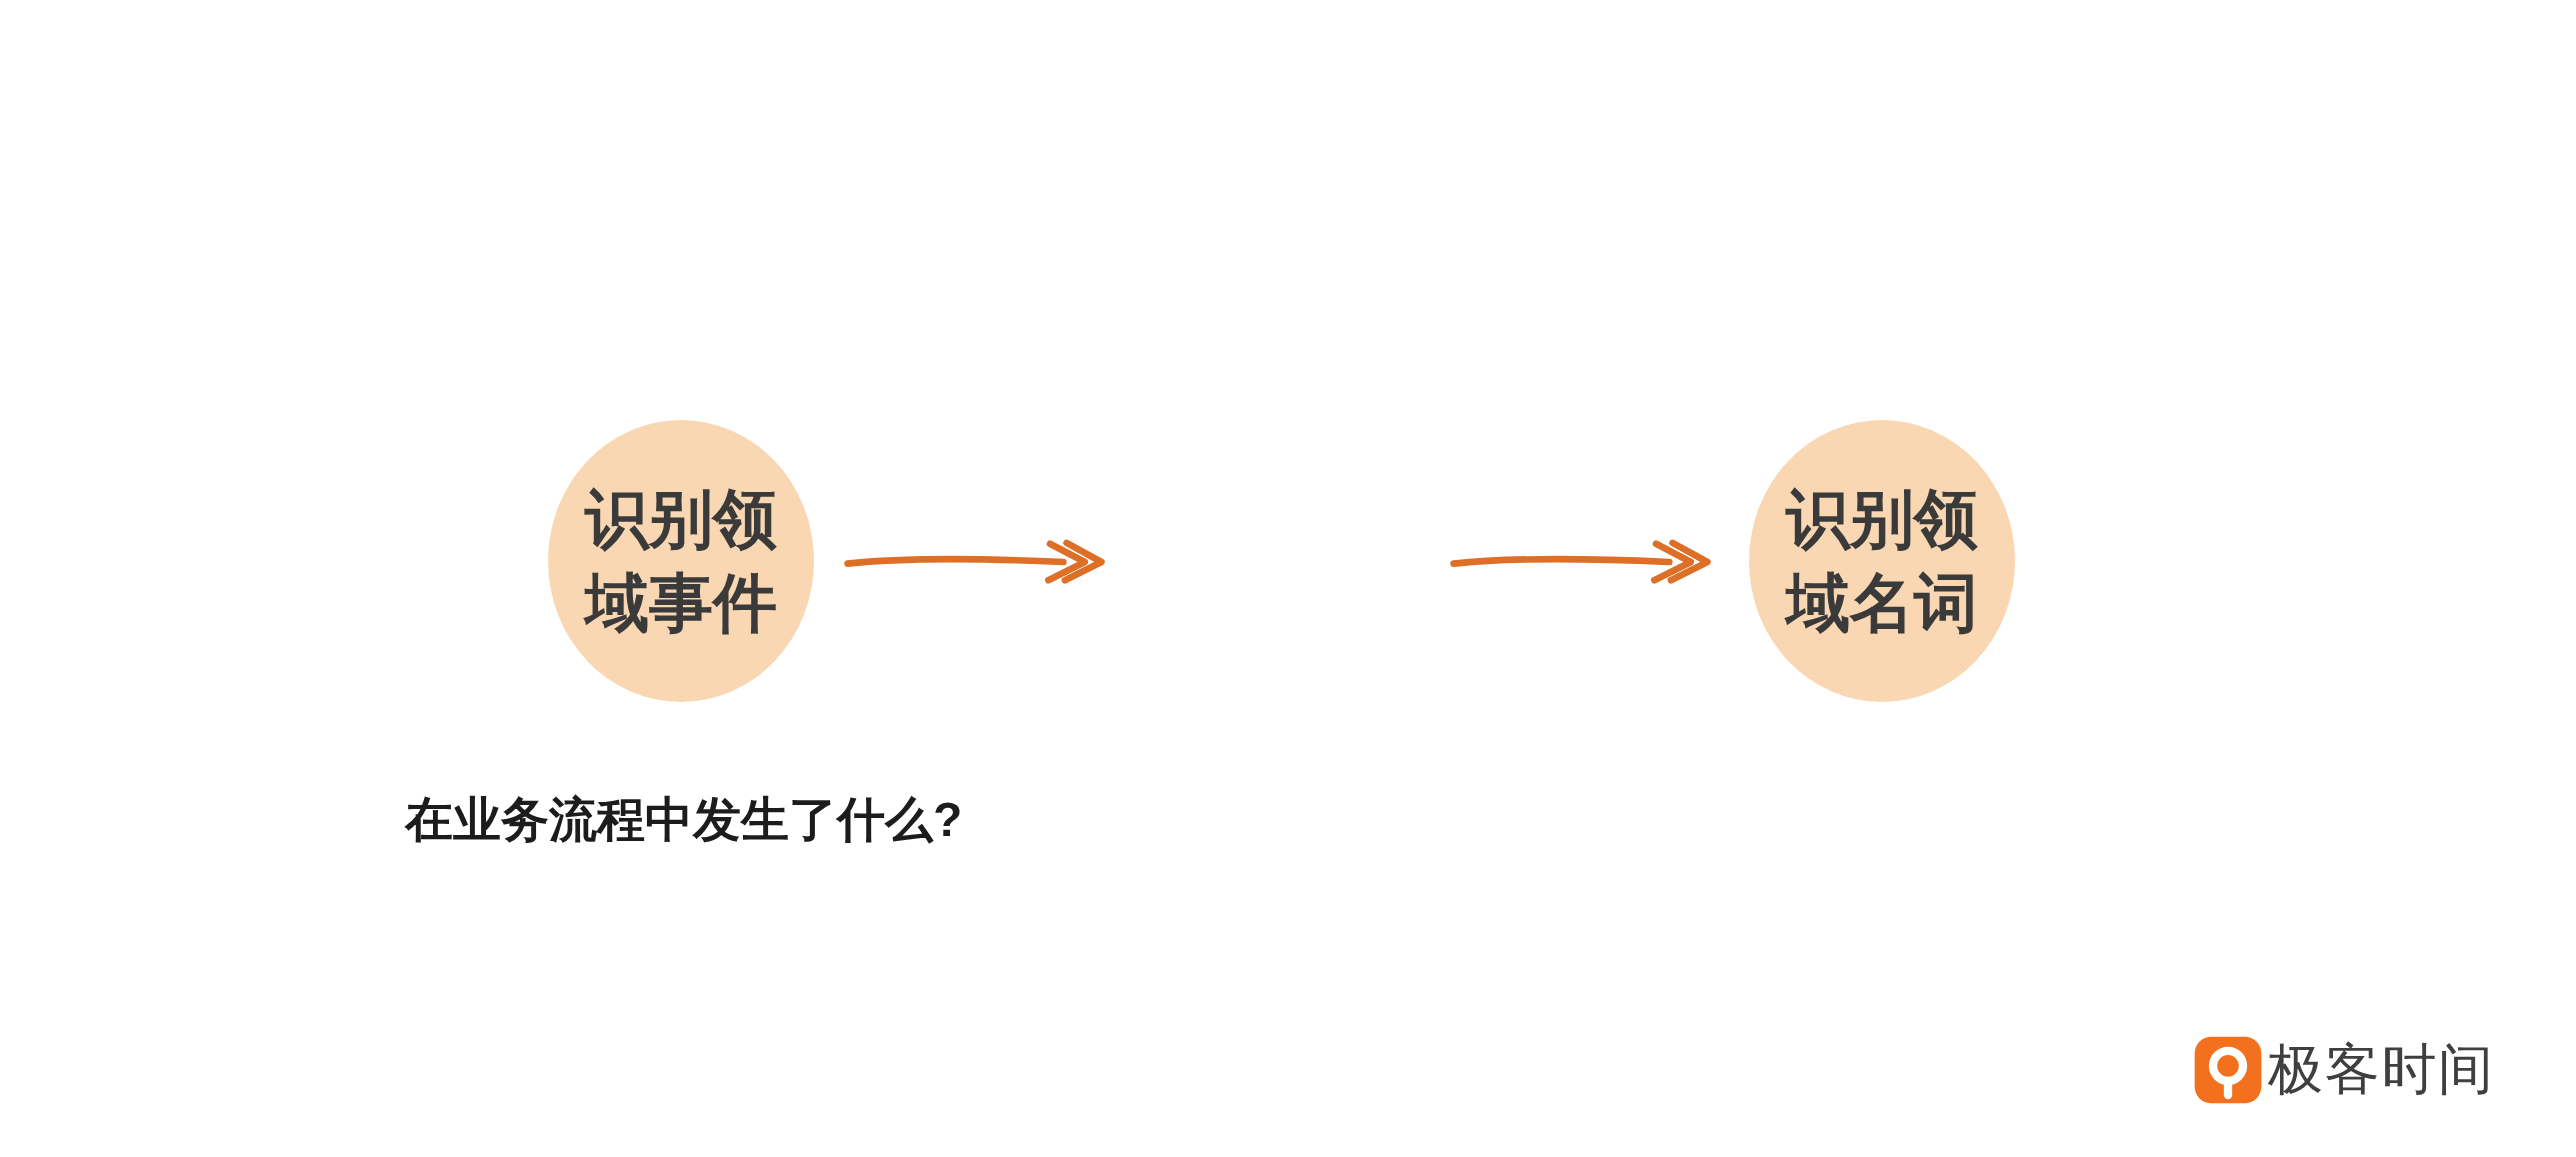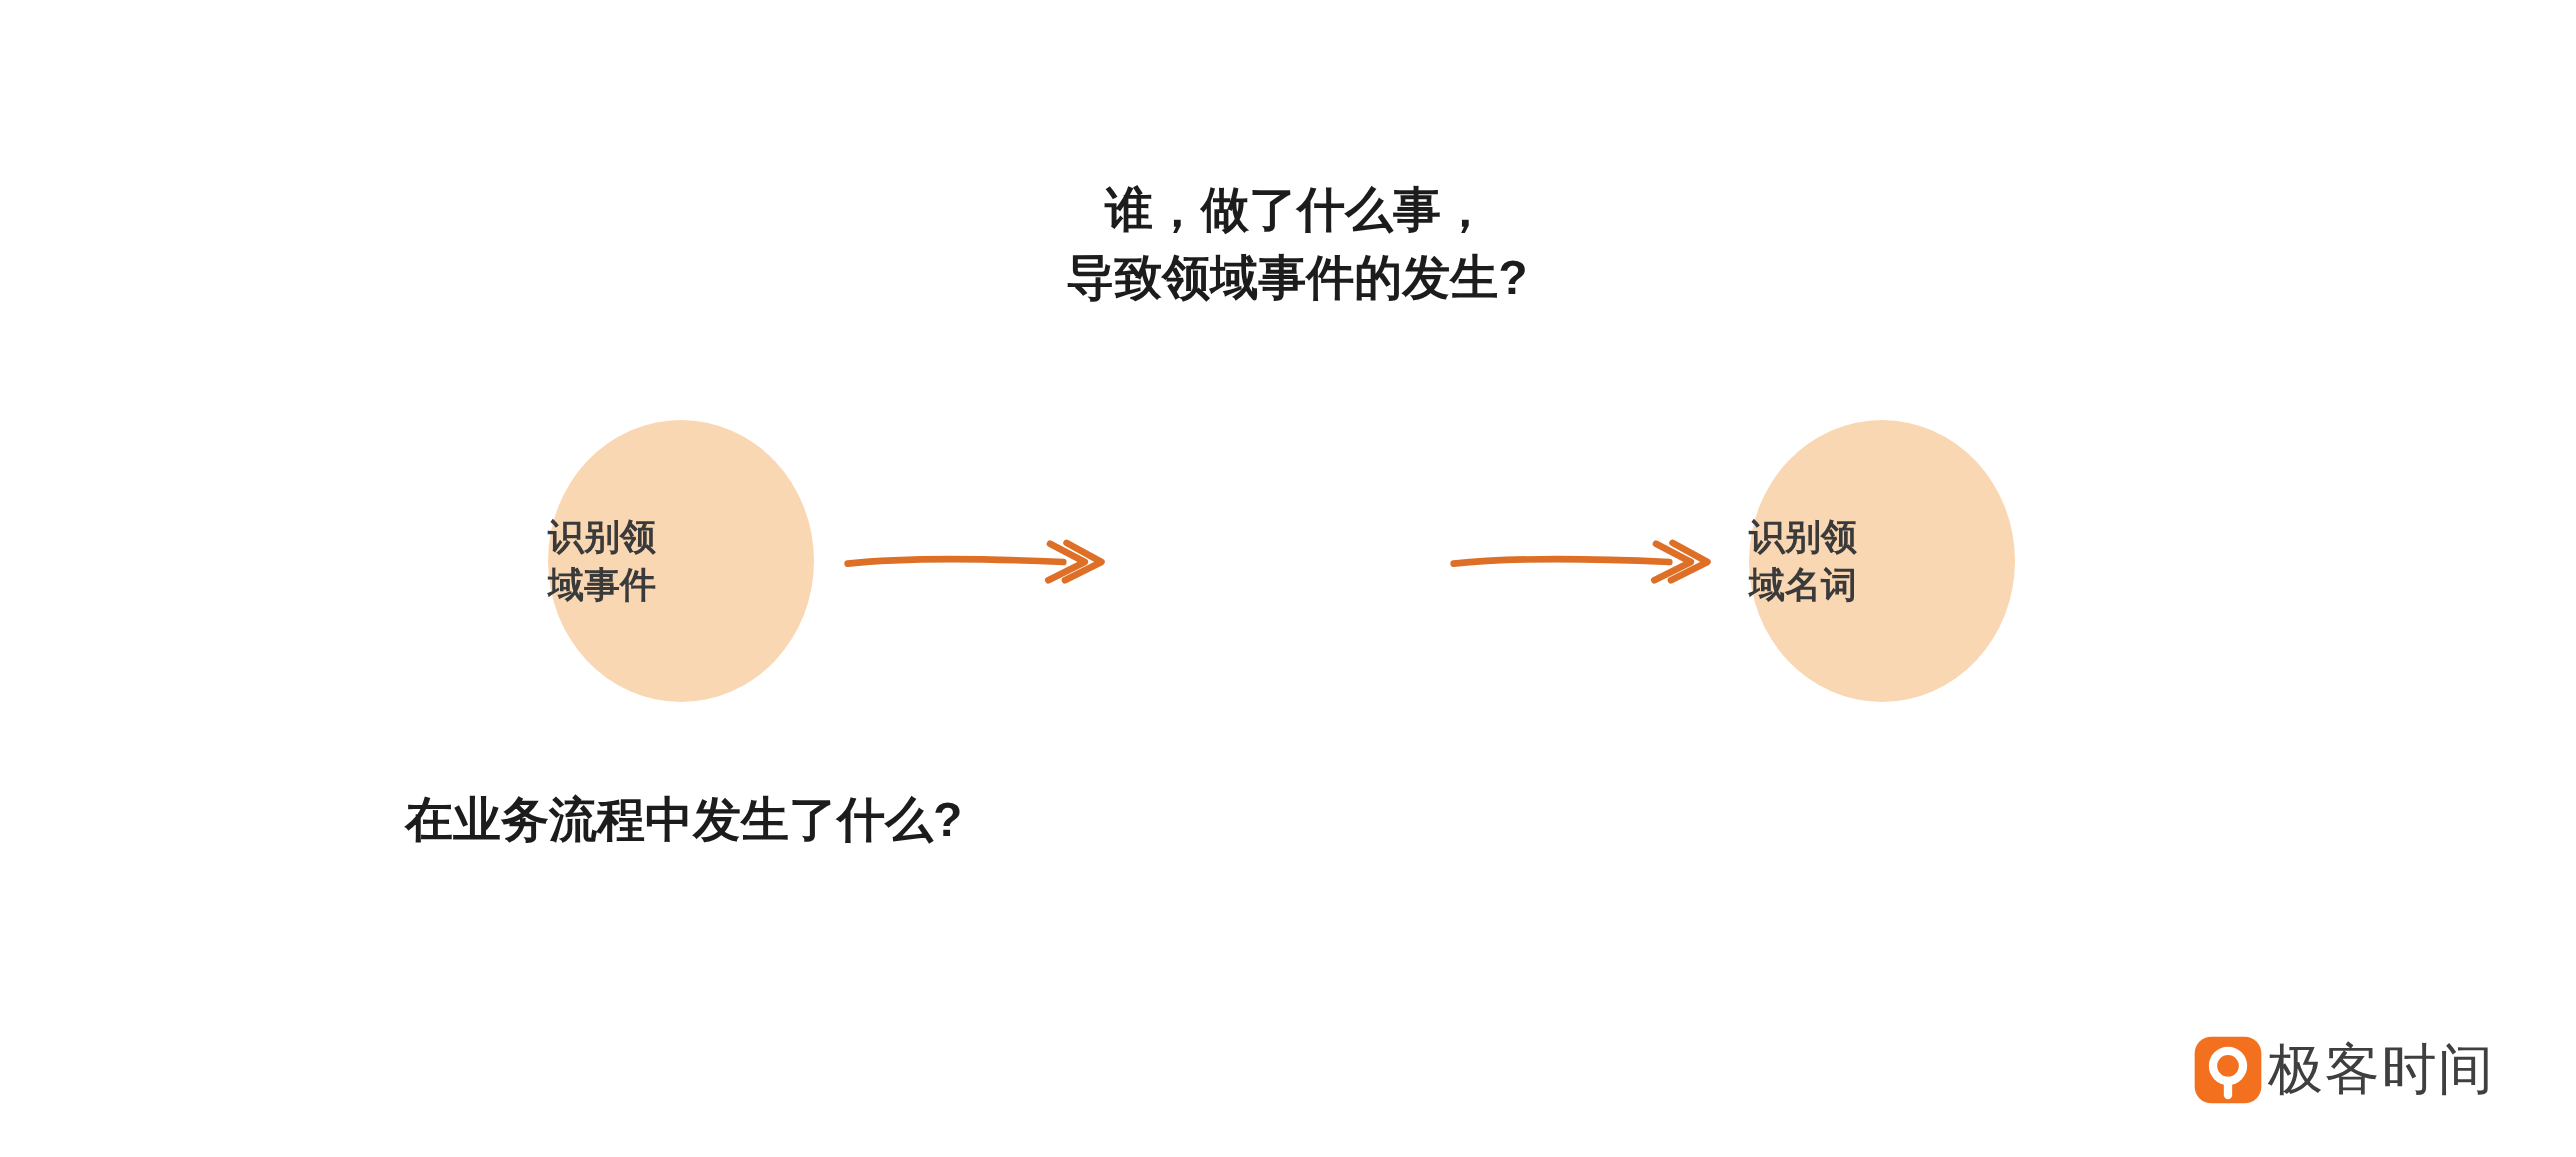--- a/index.html
+++ b/index.html
@@ -42,24 +42,24 @@
     font-size: 47px;
   }
   .node {
     position: absolute;
     width: 266px;
     height: 282px;
     border-radius: 50%;
     background: var(--circle-fill, #fad7b3);
     display: flex;
     flex-direction: column;
-    align-items: flex-start;
+    align-items: center;
     justify-content: center;
     text-align: center;
-    font-size: 36px;
+    font-size: 64px;
     font-weight: 700;
     line-height: 1.32;
     color: #3a3a3a;
   }
   .node-1 { left: 548px;  top: 420px; }
   .node-2 { left: 1151px; top: 420px; }
   .node-3 { left: 1749px; top: 420px; }
 
   .arrow {
     position: absolute;
@@ -95,24 +95,20 @@
     font-weight: 500;
     color: #3f3f3f;
     letter-spacing: 1.7px;
   }
 </style>
 </head>
 <body>
 
 <div class="canvas">
 
-  <div class="annotation annotation-top">
-    <div>谁，做了什么事，</div>
-    <div>导致领域事件的发生?</div>
-  </div>
 
   <div class="node node-1">
     <span>识别领</span>
     <span>域事件</span>
   </div>
 
   <div class="arrow arrow-1">
     <svg viewBox="0 0 340 84" aria-hidden="true">
       <path d="M 8 44 C 80 36, 180 38, 268 42"></path>
       <path d="M 252 20 L 294 42 L 250 64"></path>

